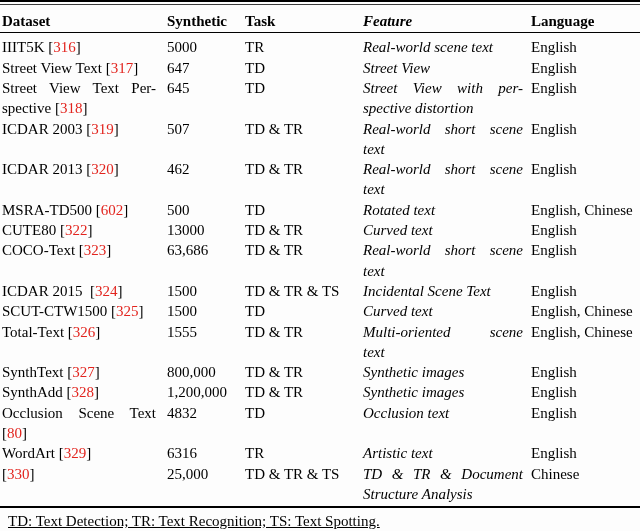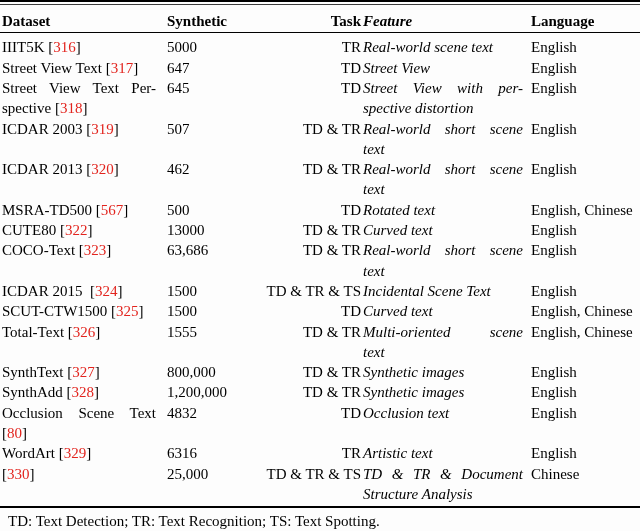--- a/index.html
+++ b/index.html
@@ -23,28 +23,28 @@
     box-sizing:border-box;
     font-weight:bold;
     line-height:20px;
   }
   .midrule{width:640px;height:1.4px;background:#000;}
   .tbody{padding-top:4px;}
   .trow{display:flex;}
   .c{flex:none;box-sizing:border-box;line-height:20.3px;}
   .c1{width:165px;padding:0 9px 0 2px;}
   .c2{width:78px;padding-left:2px;}
-  .c3{width:118px;padding-left:2px;text-align:right;}
+  .c3{width:118px;padding-left:2px;}
   .c4{width:168px;padding:0 6px 0 2px;font-style:italic;}
   .c5{width:109px;padding-left:2px;}
   .ln{display:block;}
   .j{text-align:justify;text-align-last:justify;}
   .red{color:var(--cite-red,#e2241e);}
   .botrule{width:640px;height:2px;background:#000;margin-top:2px;}
-  .footnote{padding:3px 0 0 8px;line-height:20px;}
+  .footnote{padding:3px 0 0 8px;line-height:20px;text-decoration:underline;}
 </style>
 </head>
 <body>
 
 <div class="page">
   <div class="rule rule-thick"></div>
   <div class="rule-gap"></div>
   <div class="rule rule-thin"></div>
 
   <div class="header-row">
@@ -142,21 +142,21 @@
         <div class="c c4">
           <div class="ln j">Real-world short scene</div>
           <div class="ln">text</div>
         </div>
         <div class="c c5">
           <div class="ln">English</div>
         </div>
       </div>
       <div class="trow">
         <div class="c c1">
-          <div class="ln">MSRA-TD500 [<span class="red">567</span>]</div>
+          <div class="ln">MSRA-TD500 [<span class="red">602</span>]</div>
         </div>
         <div class="c c2">
           <div class="ln">500</div>
         </div>
         <div class="c c3">
           <div class="ln">TD</div>
         </div>
         <div class="c c4">
           <div class="ln">Rotated text</div>
         </div>

